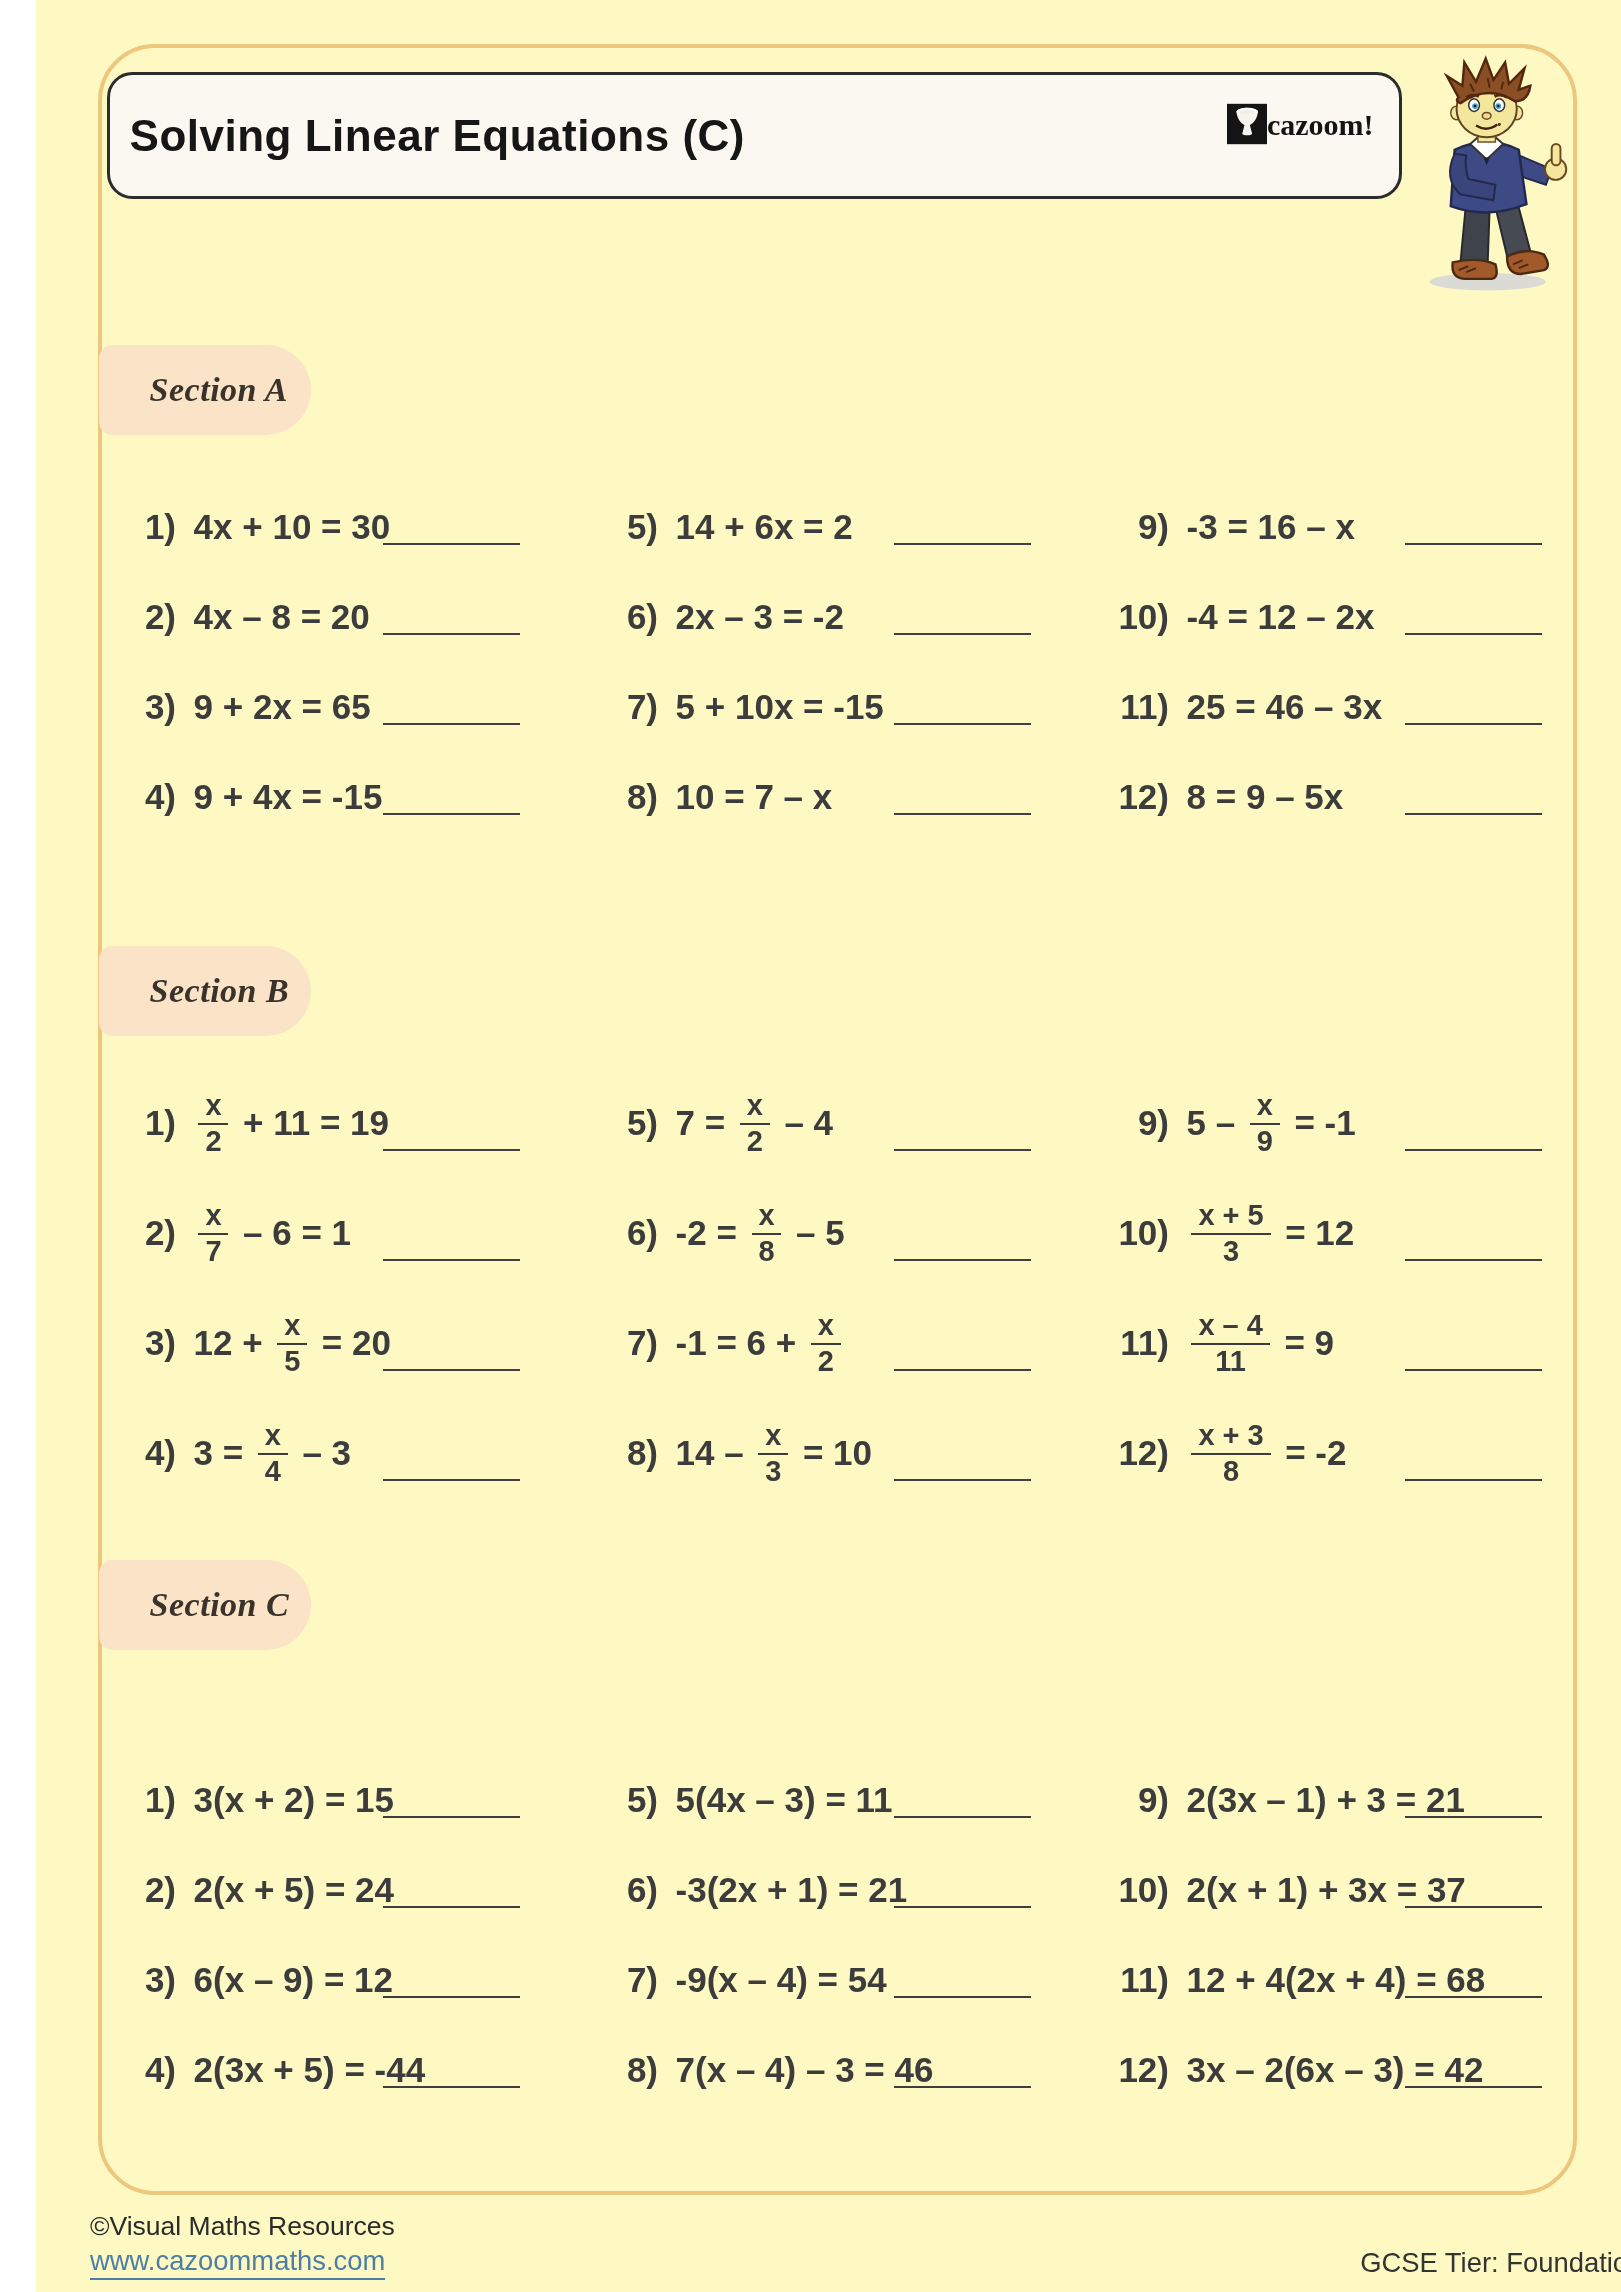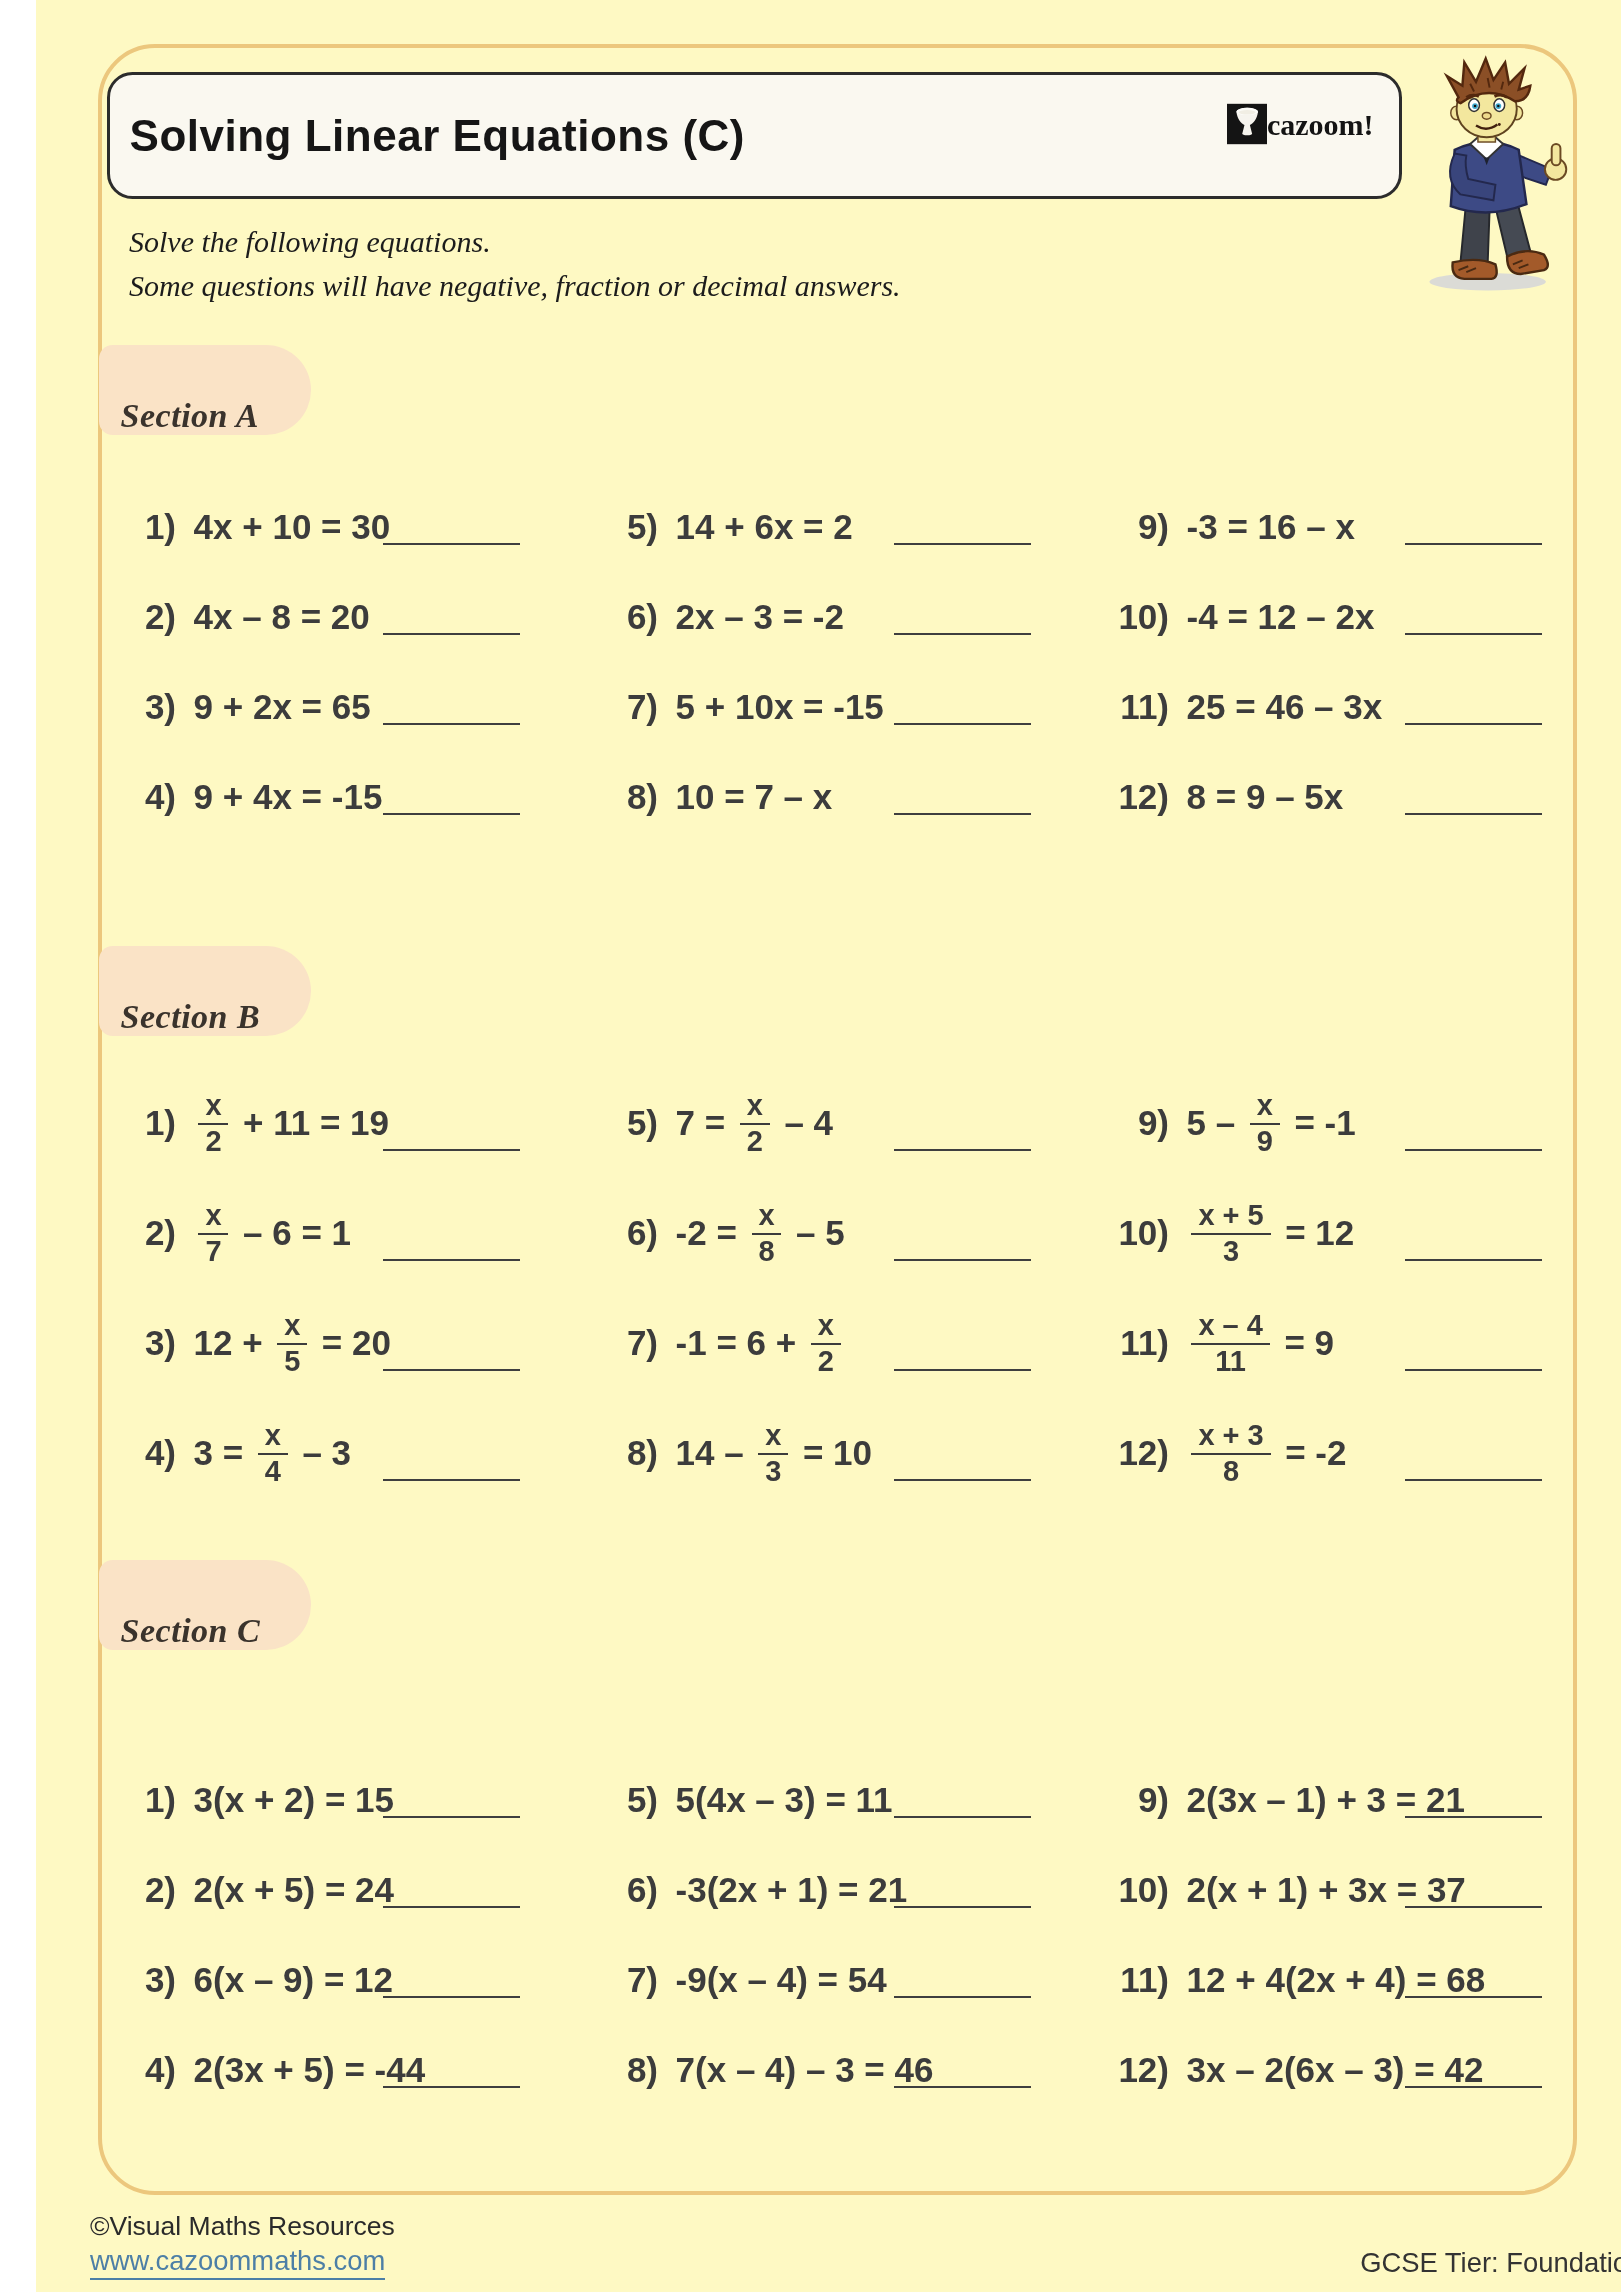--- a/index.html
+++ b/index.html
@@ -29,21 +29,21 @@
 
   
   .mascot{position:absolute;left:1374px;top:55px;width:165px;height:241px;}
 
   
   .instructions{position:absolute;left:93px;top:220px;font-family:"Liberation Serif",serif;
     font-style:italic;font-size:30px;color:#1C1C1C;line-height:44px;}
 
   
   .tab{position:absolute;left:63px;width:212px;height:90px;background:var(--peach);
-    border-radius:13.7px 45px 45px 13.7px;display:flex;align-items:flex-end;}
+    border-radius:13.7px 45px 45px 13.7px;display:flex;align-items:center;padding-left:29px;}
   .tab-a{top:345px;} .tab-b{top:946px;} .tab-c{top:1560px;}
   .tab-label{font-family:"Liberation Serif",serif;font-weight:bold;font-style:italic;
     font-size:34px;color:#3A332C;padding-left:21.6px;letter-spacing:0.5px;}
 
   
   .grid{position:absolute;left:83px;width:1431px;display:grid;
     grid-template-columns:407px 436px 436px;column-gap:75px;grid-auto-flow:column;}
   .grid-a{top:482px;grid-template-rows:repeat(4,90px);}
   .grid-b{top:1068px;grid-template-rows:repeat(4,110px);}
   .grid-c{top:1755px;grid-template-rows:repeat(4,90px);}
@@ -122,24 +122,20 @@
     <ellipse cx="92" cy="50" rx="5.5" ry="6.5" fill="#FFFFFF" stroke="#333" stroke-width="1.5"></ellipse>
     <circle cx="67" cy="51" r="3" fill="#3EA7CC"></circle>
       <circle cx="91" cy="51" r="3" fill="#3EA7CC"></circle>
     <circle cx="67" cy="51" r="1.3" fill="#111"></circle>
       <circle cx="91" cy="51" r="1.3" fill="#111"></circle>
     <ellipse cx="79" cy="61" rx="4.5" ry="3.5" fill="#EED98C" stroke="#6B4A23" stroke-width="1.5"></ellipse>
     <path d="M68 71 Q79 78 90 70" stroke="#42210F" stroke-width="2.5" fill="none"></path>
     <circle cx="92" cy="70" r="1.5" fill="#42210F"></circle>
   </svg>
 
-  <div class="instructions">
-    <div>Solve the following equations.</div>
-    <div>Some questions will have negative, fraction or decimal answers.</div>
-  </div>
 
   <div class="tab tab-a">
     <span class="tab-label">Section A</span>
   </div>
   <div class="tab tab-b">
     <span class="tab-label">Section B</span>
   </div>
   <div class="tab tab-c">
     <span class="tab-label">Section C</span>
   </div>

